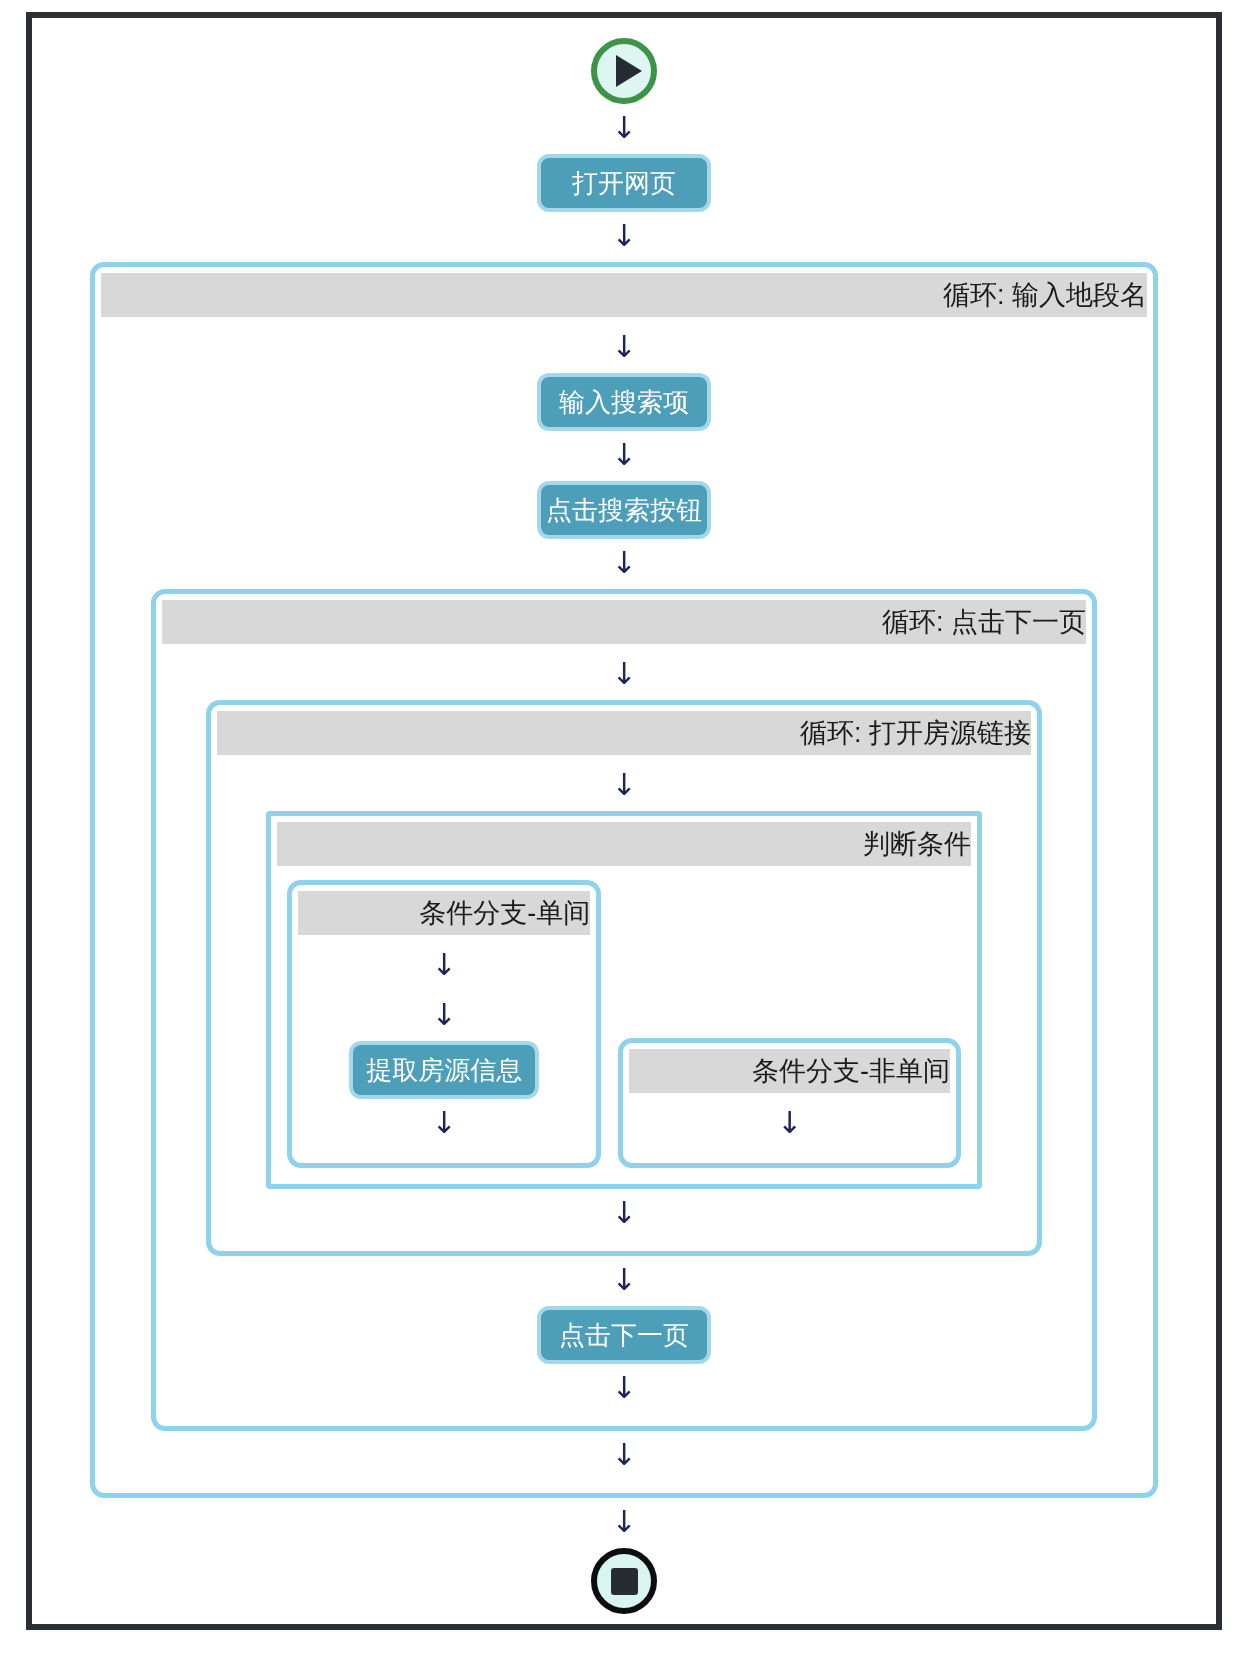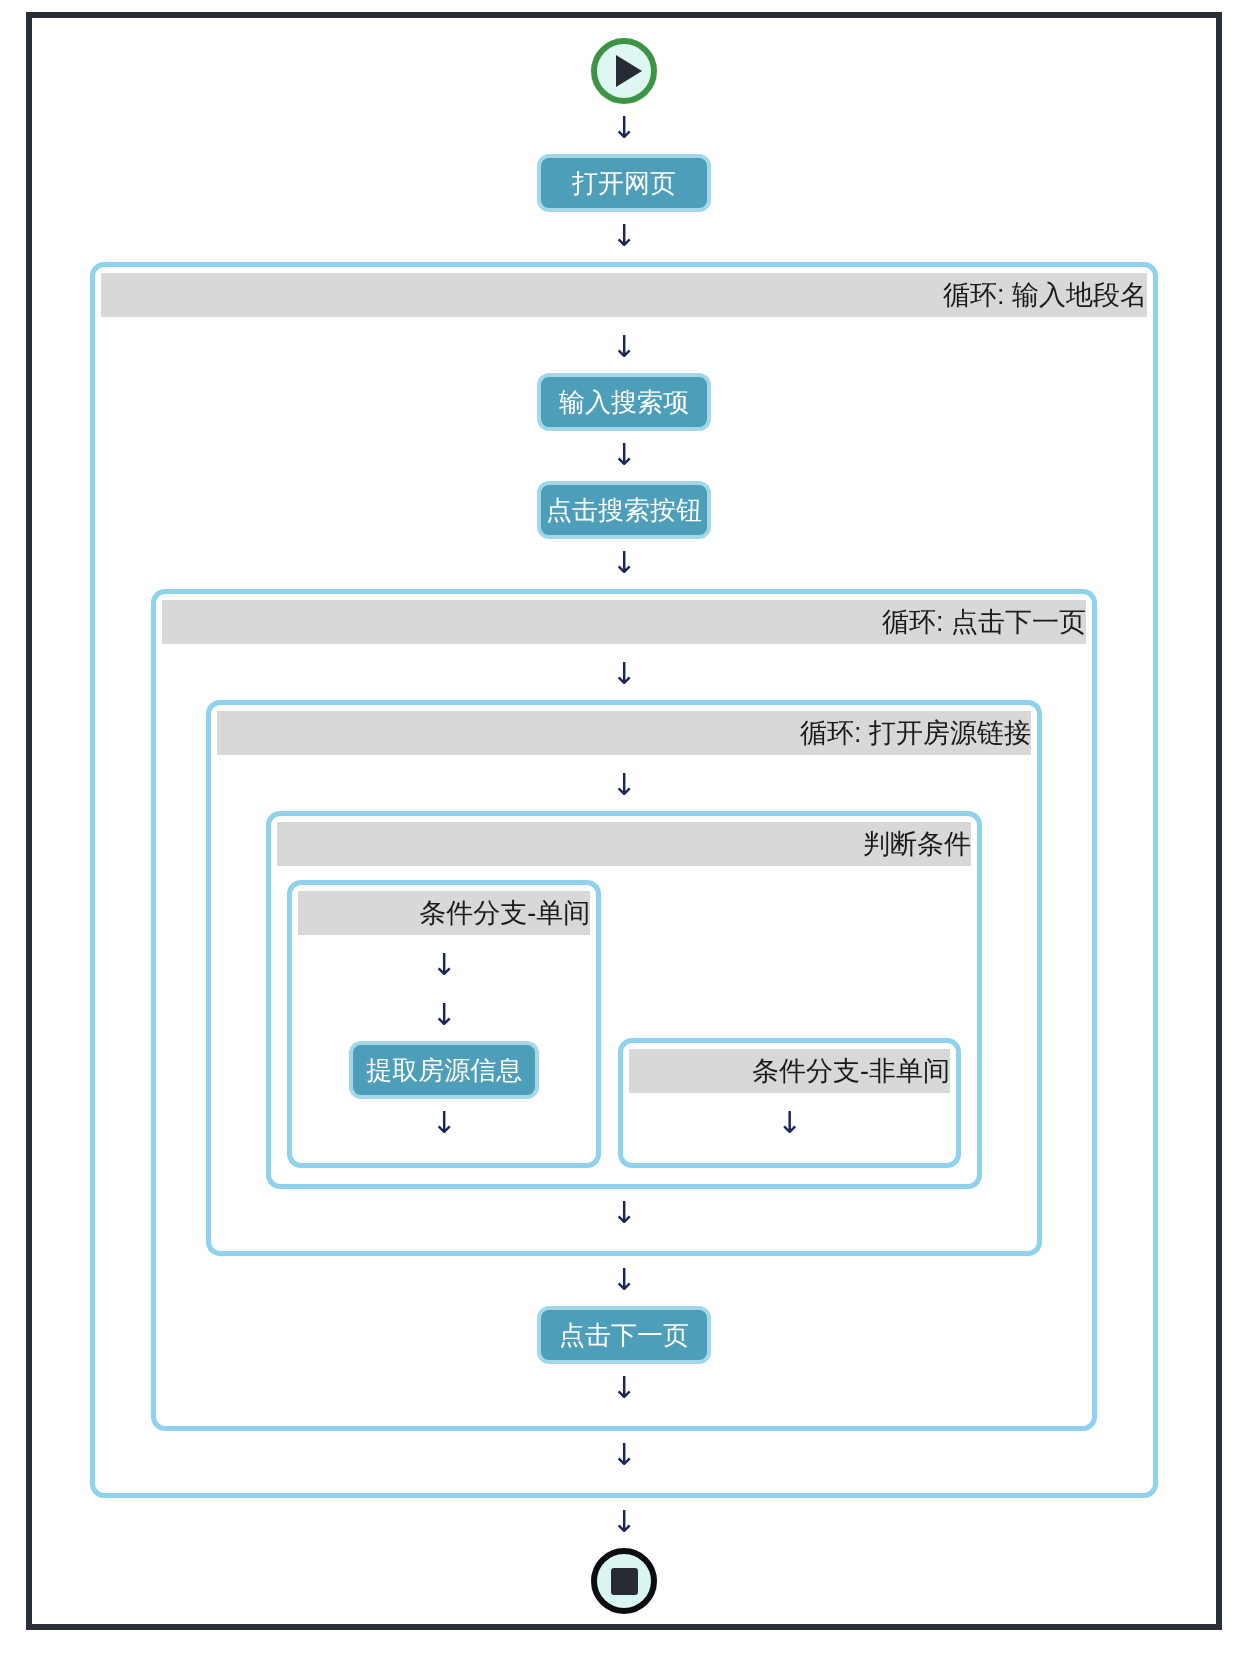--- a/index.html
+++ b/index.html
@@ -43,21 +43,21 @@
     border:5px solid var(--loop-border); border-radius:14px;
     background:#ffffff;
     display:flex; flex-direction:column; align-items:center;
     padding-bottom:12px;
   }
   .loopbox--a { margin:0 58px; }
   .loopbox--b { margin:0 56px; }
   .loopbox--c { margin:0 50px; }
   .condbox {
     align-self:stretch; margin:0 55px;
-    border:5px solid var(--loop-border); border-radius:14px;
+    border:5px solid var(--loop-border); border-radius:4px;
     background:#ffffff;
     display:flex; flex-direction:column;
   }
   .box-header {
     align-self:stretch; margin:6px; height:44px; line-height:44px;
     background:var(--header-bg); color:var(--header-text);
     font-size:27px; padding-left:9px; text-align:right;
     white-space:nowrap; overflow:hidden; cursor:pointer;
   }
   .branch-row {

